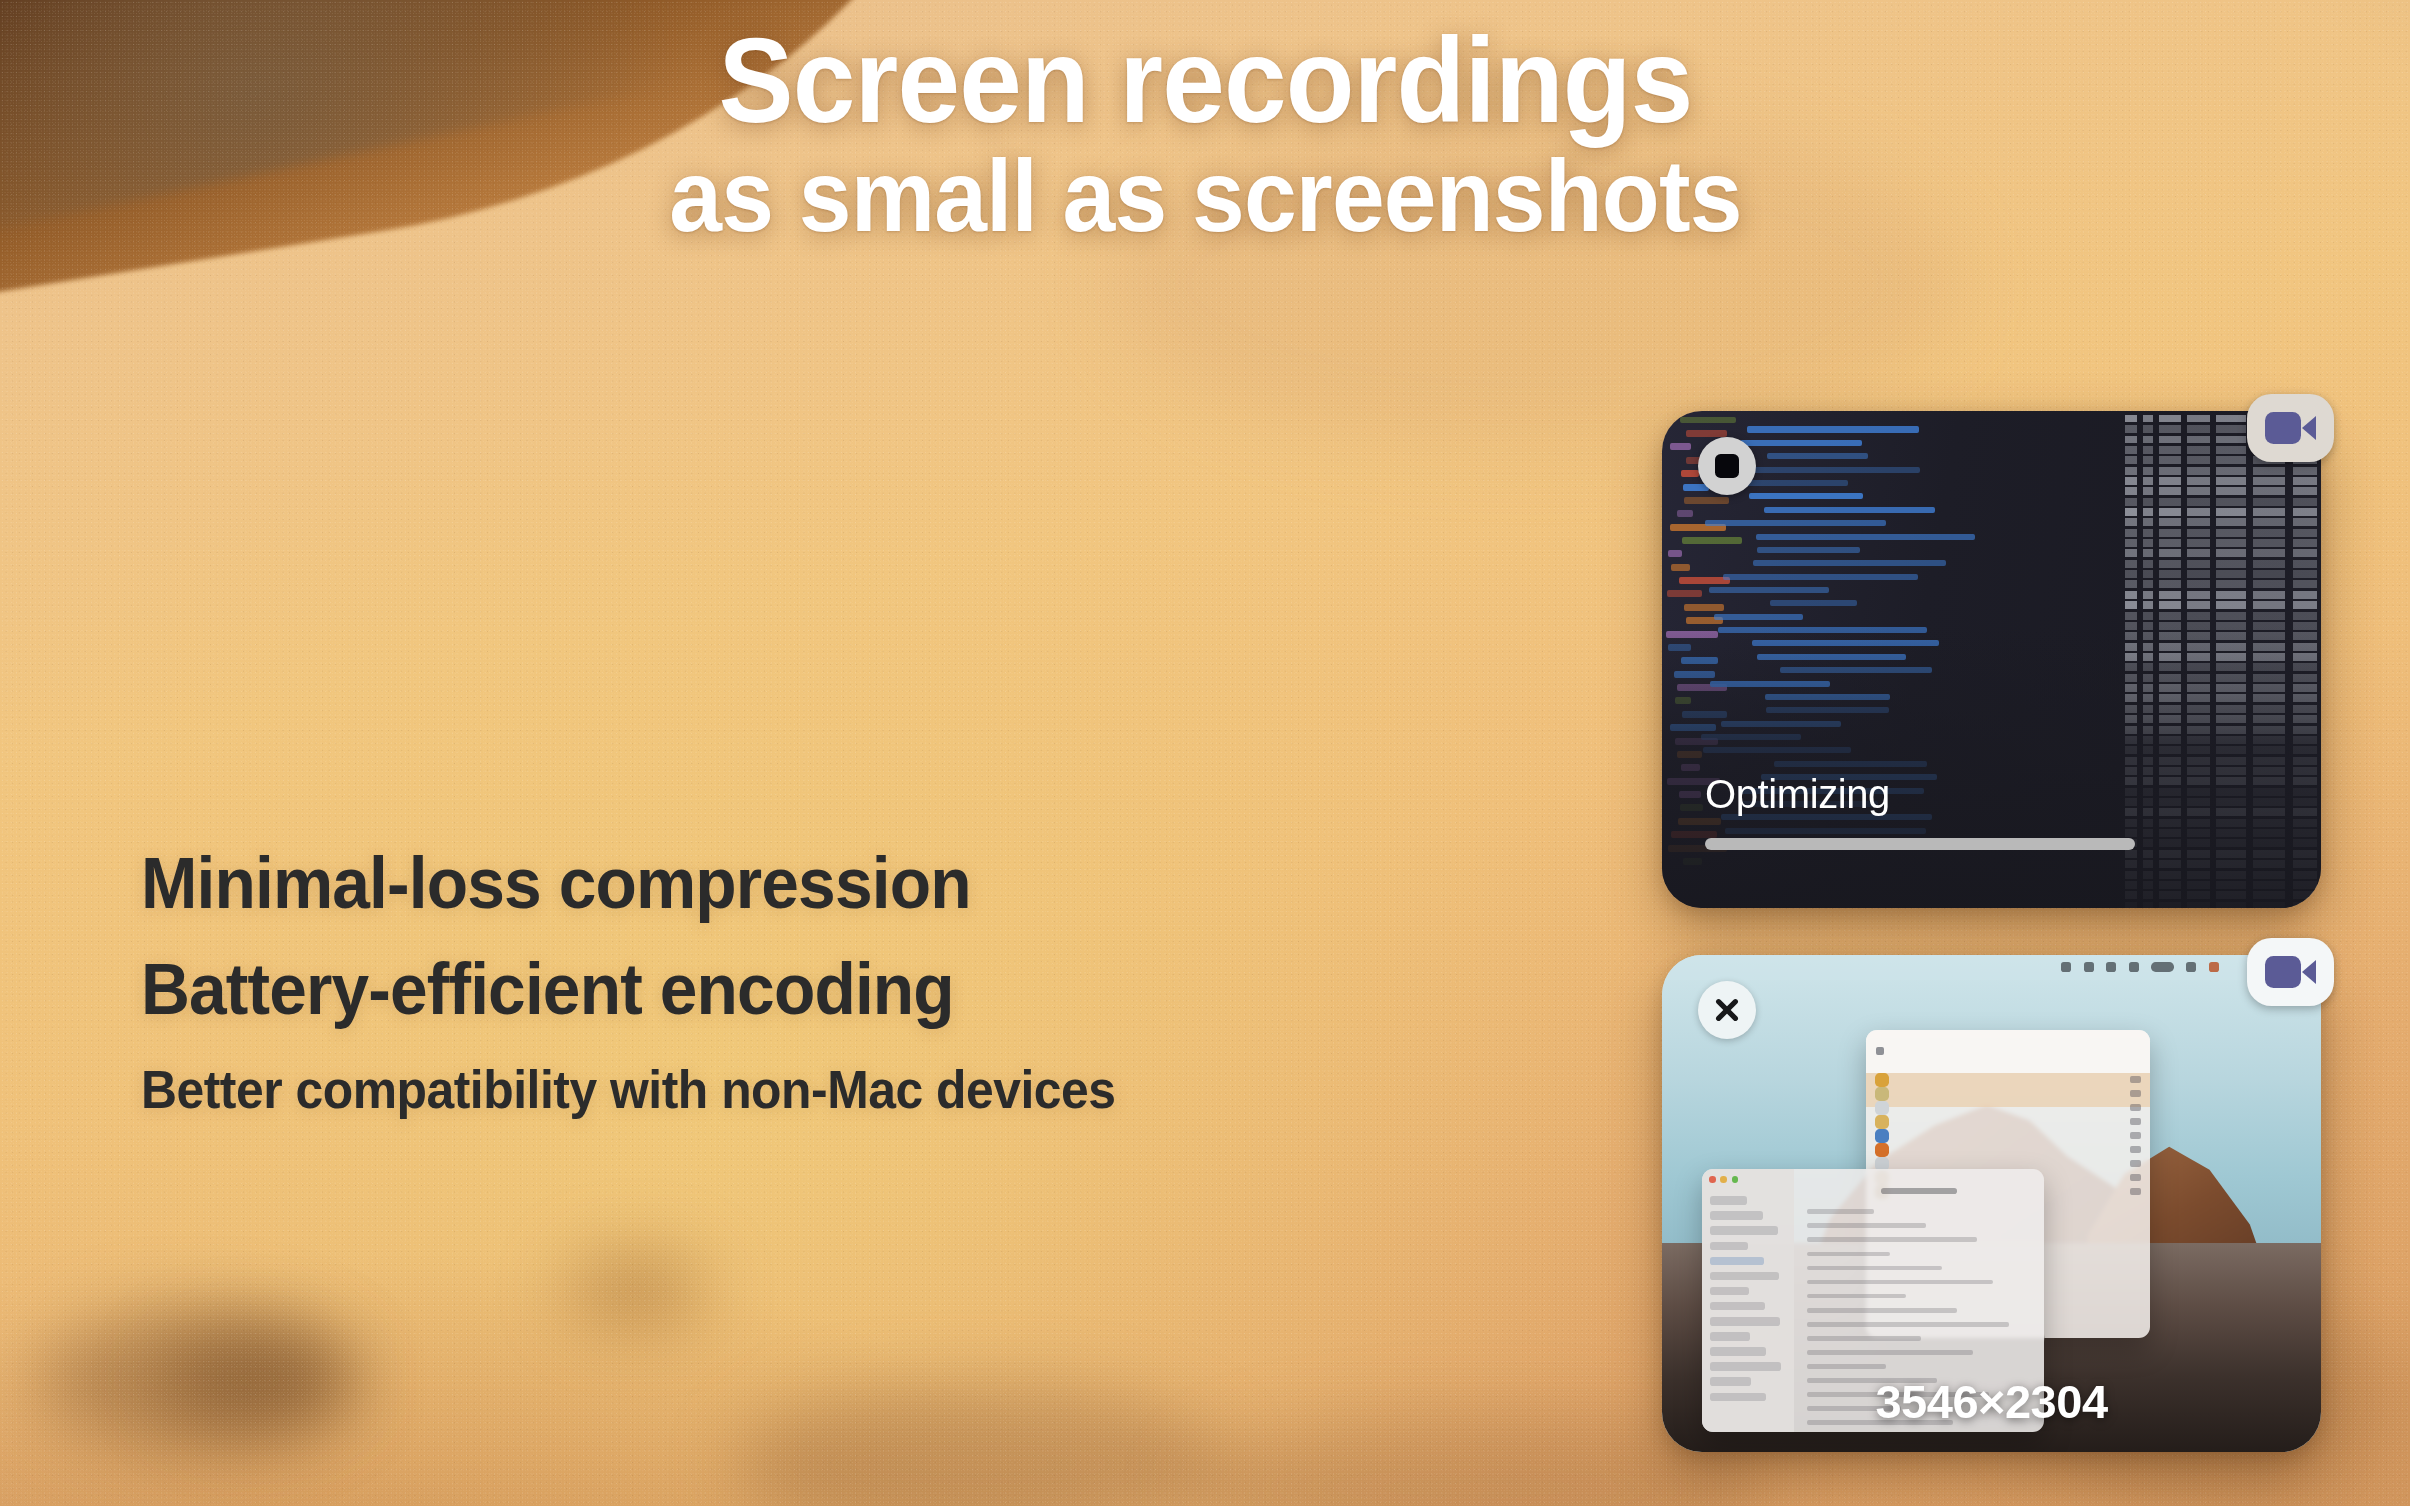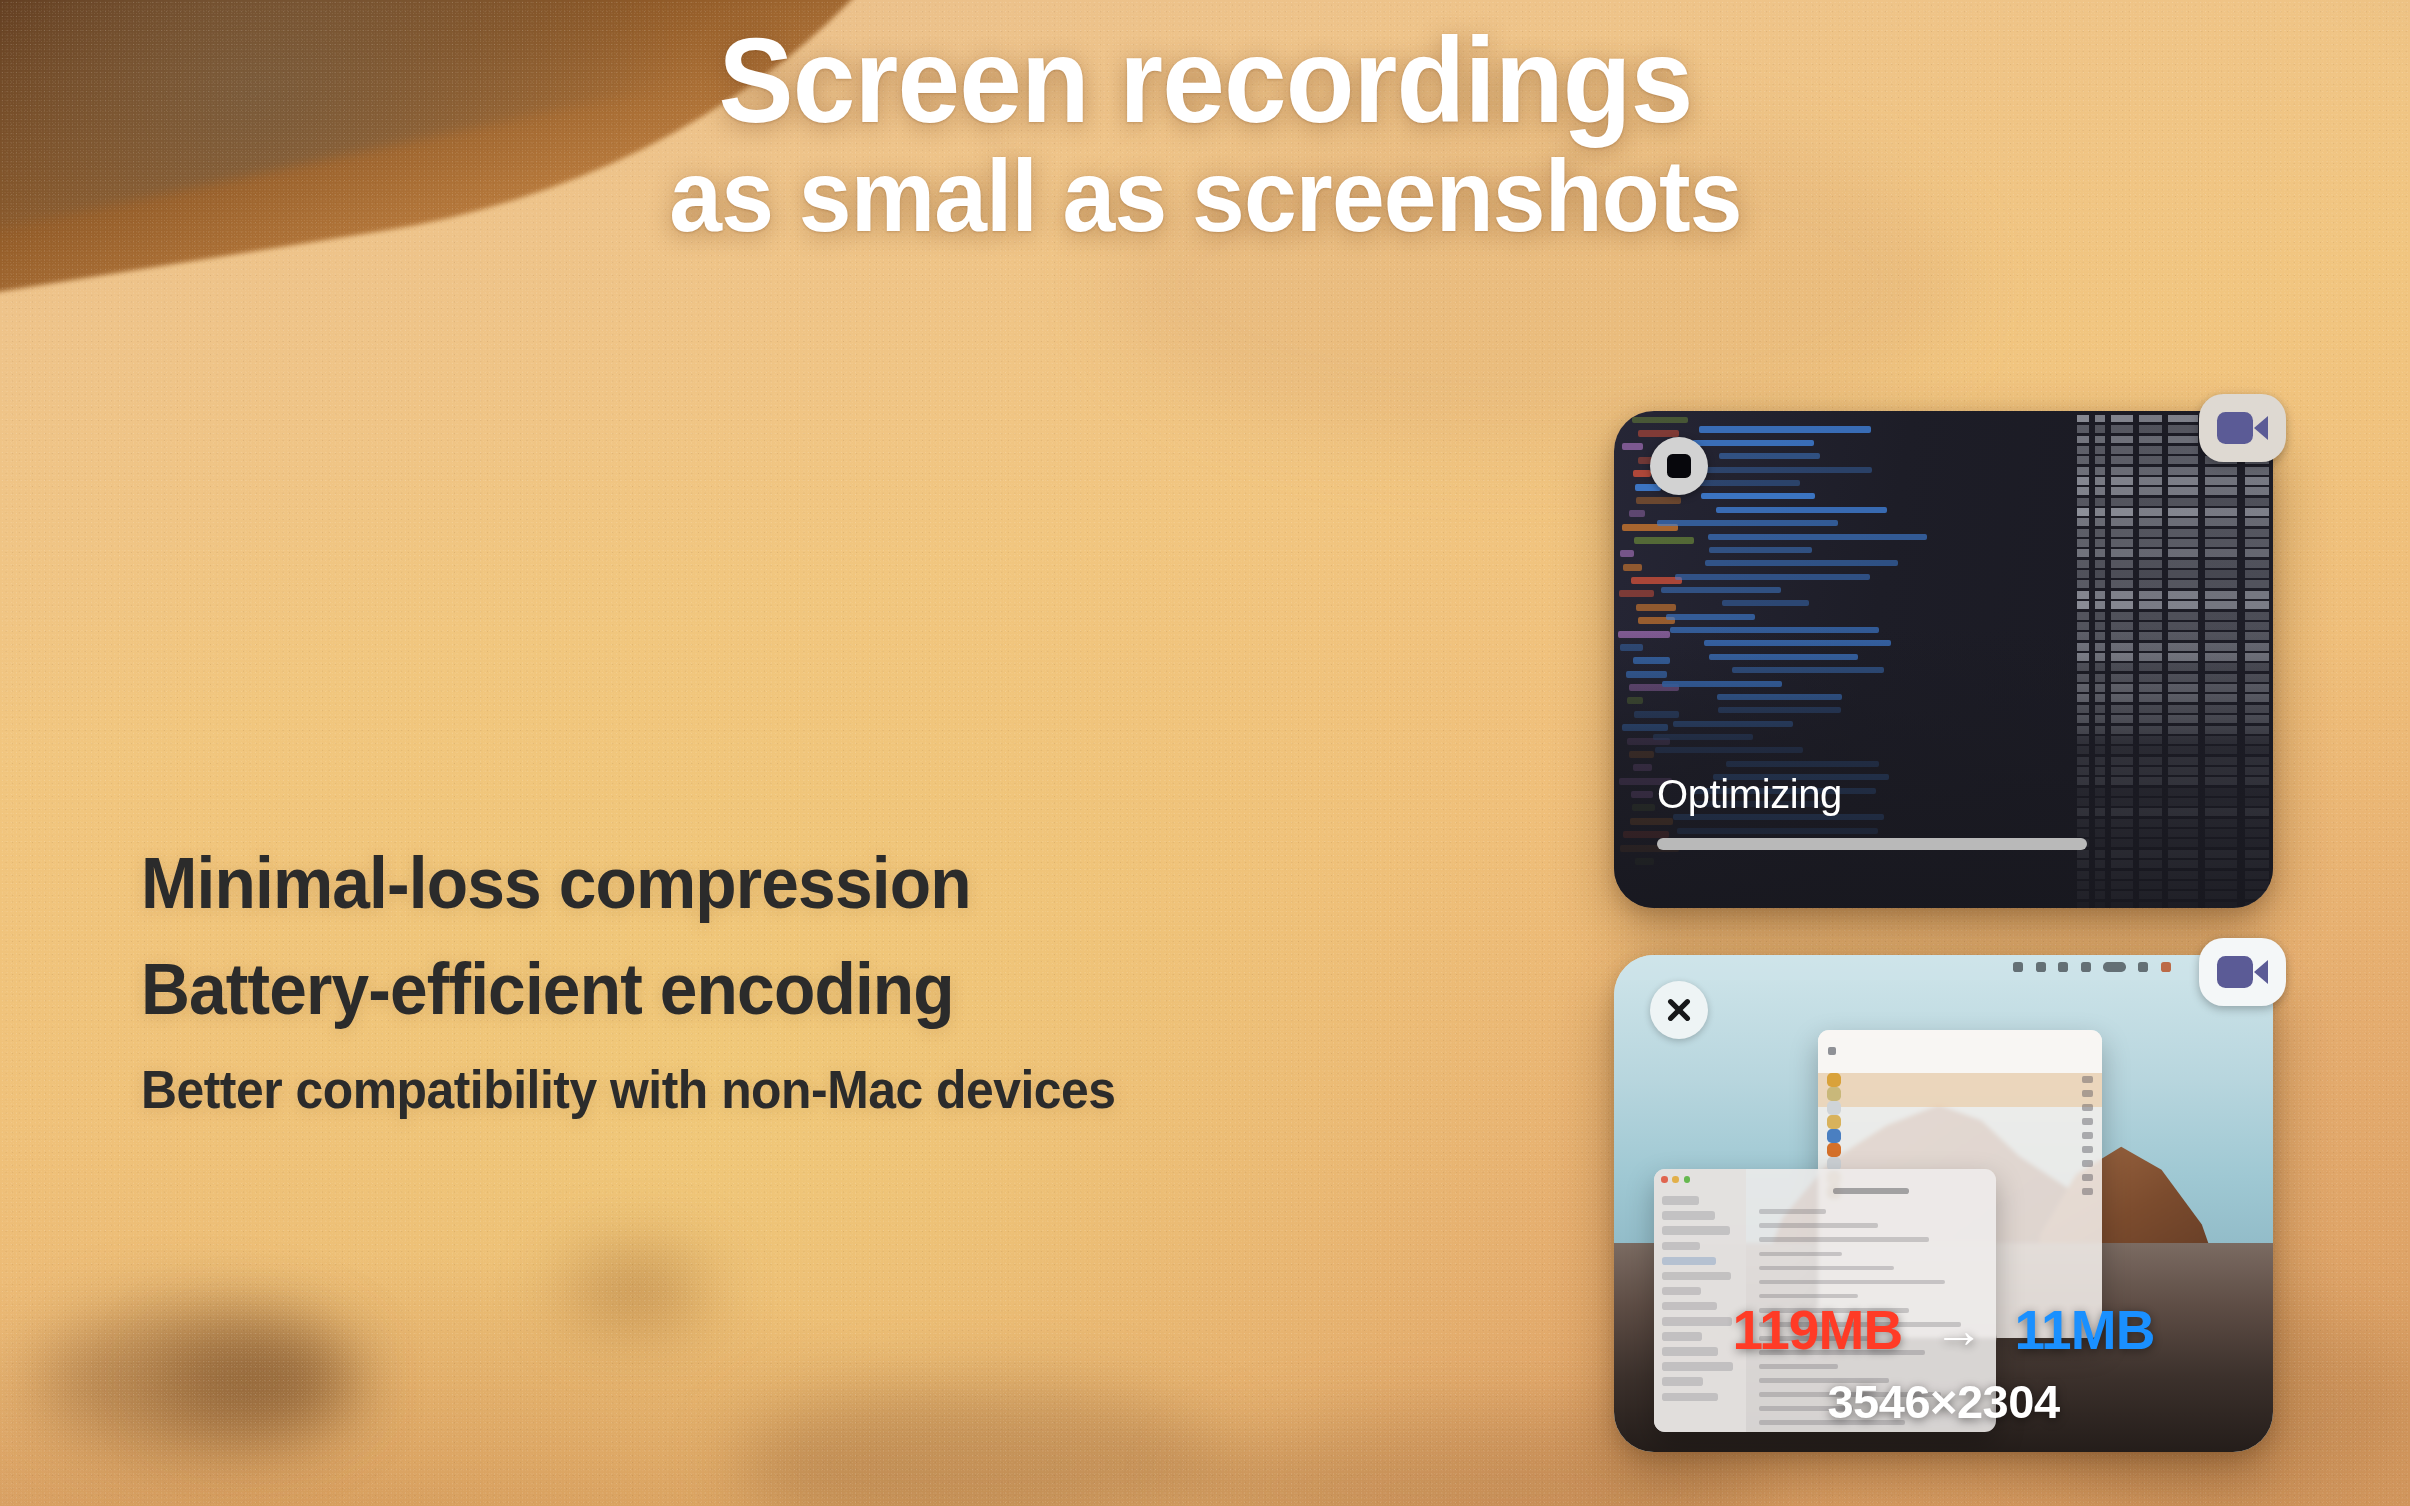--- a/index.html
+++ b/index.html
@@ -102,20 +102,21 @@
   .features .f1 { font-size: 72px; line-height: 1.0; margin-bottom: 34px; letter-spacing: -0.9px; }
   .features .f2 { font-size: 72px; line-height: 1.0; margin-bottom: 38px; letter-spacing: -0.9px; }
   .features .f3 { font-size: 53px; line-height: 1.0; letter-spacing: -0.5px; }
 
   
   .card {
     position: absolute;
     border-radius: 40px;
     overflow: visible;
     box-shadow: 0 24.5px 56px rgba(80,45,15,.38), 0 5.6px 17px rgba(80,45,15,.22);
+    margin-left: 48px;
   }
   .card-inner {
     position: absolute; inset: 0;
     border-radius: 40px;
     overflow: hidden;
   }
 
   
   #card-record { left: 1614px; top: 411px; width: 659px; height: 497px; }
   .term-bg {
@@ -586,25 +587,20 @@
               <div class="c-row" style="width: 74%;"></div>
               <div class="c-row" style="width: 35%;"></div>
               <div class="c-row" style="width: 58%;"></div>
               <div class="c-row" style="width: 81%;"></div>
               <div class="c-row" style="width: 42%;"></div>
               <div class="c-row" style="width: 65%;"></div>
             </div>
         </div>
       </div>
 
-      <div class="size-row">
-        <span class="size-before">119MB</span>
-        <span class="size-arrow">→</span>
-        <span class="size-after">11MB</span>
-      </div>
       <div class="res-line">3546×2304</div>
     </div>
 
     <div class="close-btn">
       <svg width="28" height="28" viewBox="0 0 30 30">
         <path d="M6 6 L24 24 M24 6 L6 24" stroke="#17181a" stroke-width="5.5" stroke-linecap="round"></path>
       </svg>
     </div>
 
     <div class="cam-badge light">

